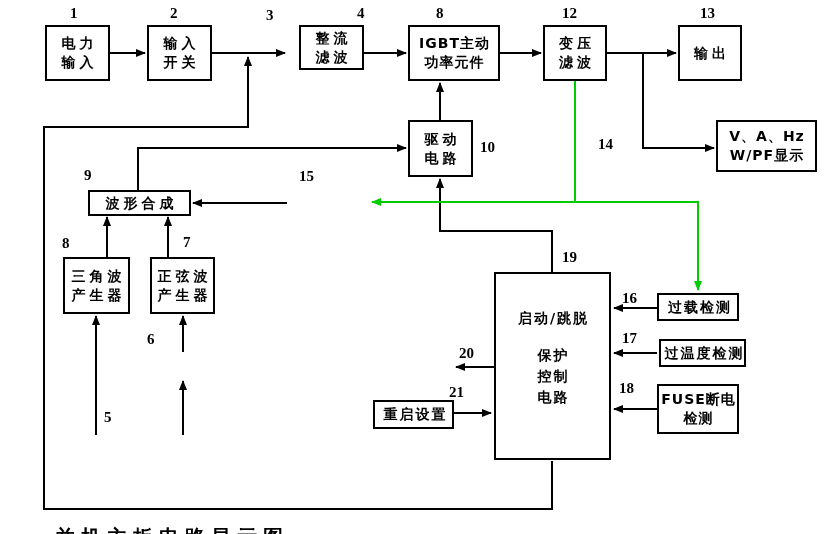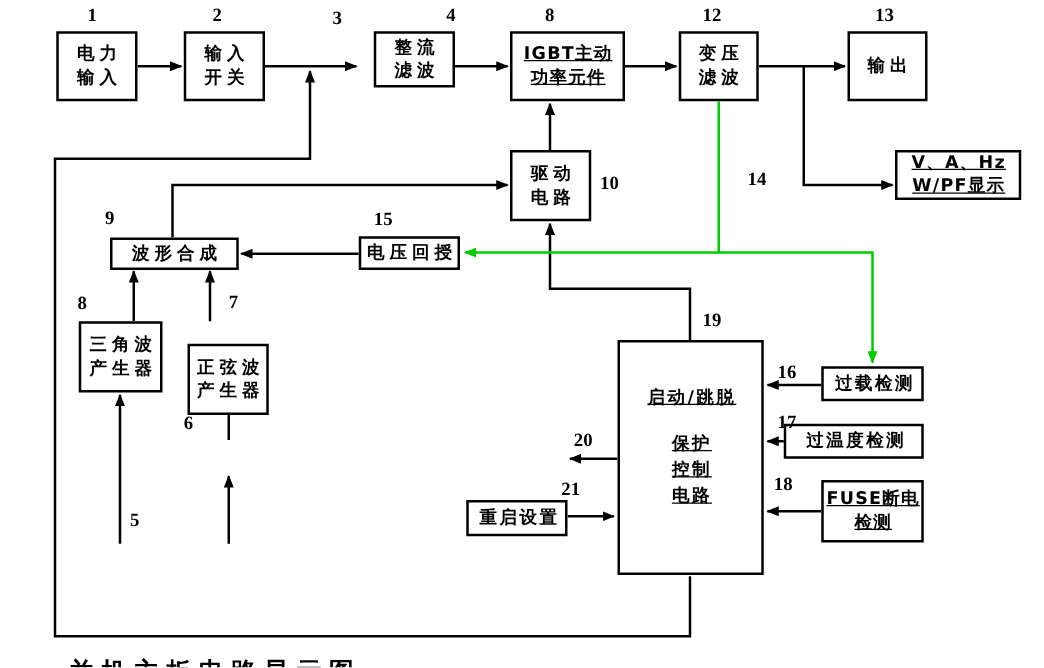--- a/index.html
+++ b/index.html
@@ -12,22 +12,22 @@
   .wg{stroke:var(--gw,#00cc00);stroke-width:2;fill:none;}
   .block{
     position:absolute;border:2px solid var(--bw,#000000);background:#ffffff;
     box-sizing:border-box;display:flex;flex-direction:column;align-items:center;
     justify-content:center;text-align:center;z-index:2;
   }
   .bl{
     font-weight:bold;font-size:14px;line-height:19px;white-space:nowrap;
     letter-spacing:4px;margin-right:-4px;
   }
-  .tight .bl{letter-spacing:1px;margin-right:-1px;text-decoration:underline;}
-  .b19{justify-content:flex-start;padding-top:34px;text-decoration:underline;}
+  .tight .bl{letter-spacing:1px;margin-right:-1px;}
+  .b19{justify-content:flex-start;padding-top:34px;}
   .b19 .bl{line-height:21px;letter-spacing:2px;margin-right:-2px;}
   .b19 .bl:first-child{margin-bottom:16px;}
   .num{
     position:absolute;z-index:3;font-family:"Liberation Serif",serif;
     font-weight:bold;font-size:15px;line-height:15px;
   }
   .caption{
     position:absolute;z-index:3;font-family:"DejaVu Sans",sans-serif;
     font-weight:bold;font-size:20px;letter-spacing:6px;white-space:nowrap;
   }
@@ -96,54 +96,51 @@
     <span class="bl">功率元件</span>
   </div>
   <div class="block" style="left:543px;top:25px;width:64px;height:56px">
     <span class="bl">变压</span>
     <span class="bl">滤波</span>
   </div>
   <div class="block" style="left:678px;top:25px;width:64px;height:56px">
     <span class="bl">输出</span>
   </div>
 
-  <div class="block tight" style="left:716px;top:120px;width:101px;height:40px">
+  <div class="block tight" style="left:716px;top:120px;width:101px;height:52px">
     <span class="bl">V、A、Hz</span>
     <span class="bl">W/PF显示</span>
   </div>
   <div class="block" style="left:408px;top:120px;width:65px;height:57px">
     <span class="bl">驱动</span>
     <span class="bl">电路</span>
   </div>
 
   <div class="block" style="left:88px;top:190px;width:103px;height:26px">
     <span class="bl">波形合成</span>
   </div>
-  <div class="block" style="left:287px;top:189px;width:81px;height:27px">
-    <span class="bl">电压回授</span>
-  </div>
   <div class="block" style="left:63px;top:257px;width:67px;height:57px">
     <span class="bl">三角波</span>
     <span class="bl">产生器</span>
   </div>
-  <div class="block" style="left:150px;top:275px;width:65px;height:57px">
+  <div class="block" style="left:150px;top:257px;width:65px;height:57px">
     <span class="bl">正弦波</span>
     <span class="bl">产生器</span>
   </div>
 
   <div class="block b19" style="left:494px;top:272px;width:117px;height:188px">
     <span class="bl">启动/跳脱</span>
     <span class="bl">保护</span>
     <span class="bl">控制</span>
     <span class="bl">电路</span>
   </div>
   <div class="block" style="left:657px;top:293px;width:82px;height:28px">
     <span class="bl" style="letter-spacing:2px">过载检测</span>
   </div>
-  <div class="block" style="left:627px;top:339px;width:112px;height:28px">
+  <div class="block" style="left:659px;top:339px;width:87px;height:28px">
     <span class="bl" style="letter-spacing:2px">过温度检测</span>
   </div>
   <div class="block tight" style="left:657px;top:384px;width:82px;height:50px">
     <span class="bl">FUSE断电</span>
     <span class="bl">检测</span>
   </div>
   <div class="block" style="left:373px;top:400px;width:81px;height:29px">
     <span class="bl" style="letter-spacing:2px">重启设置</span>
   </div>
 

